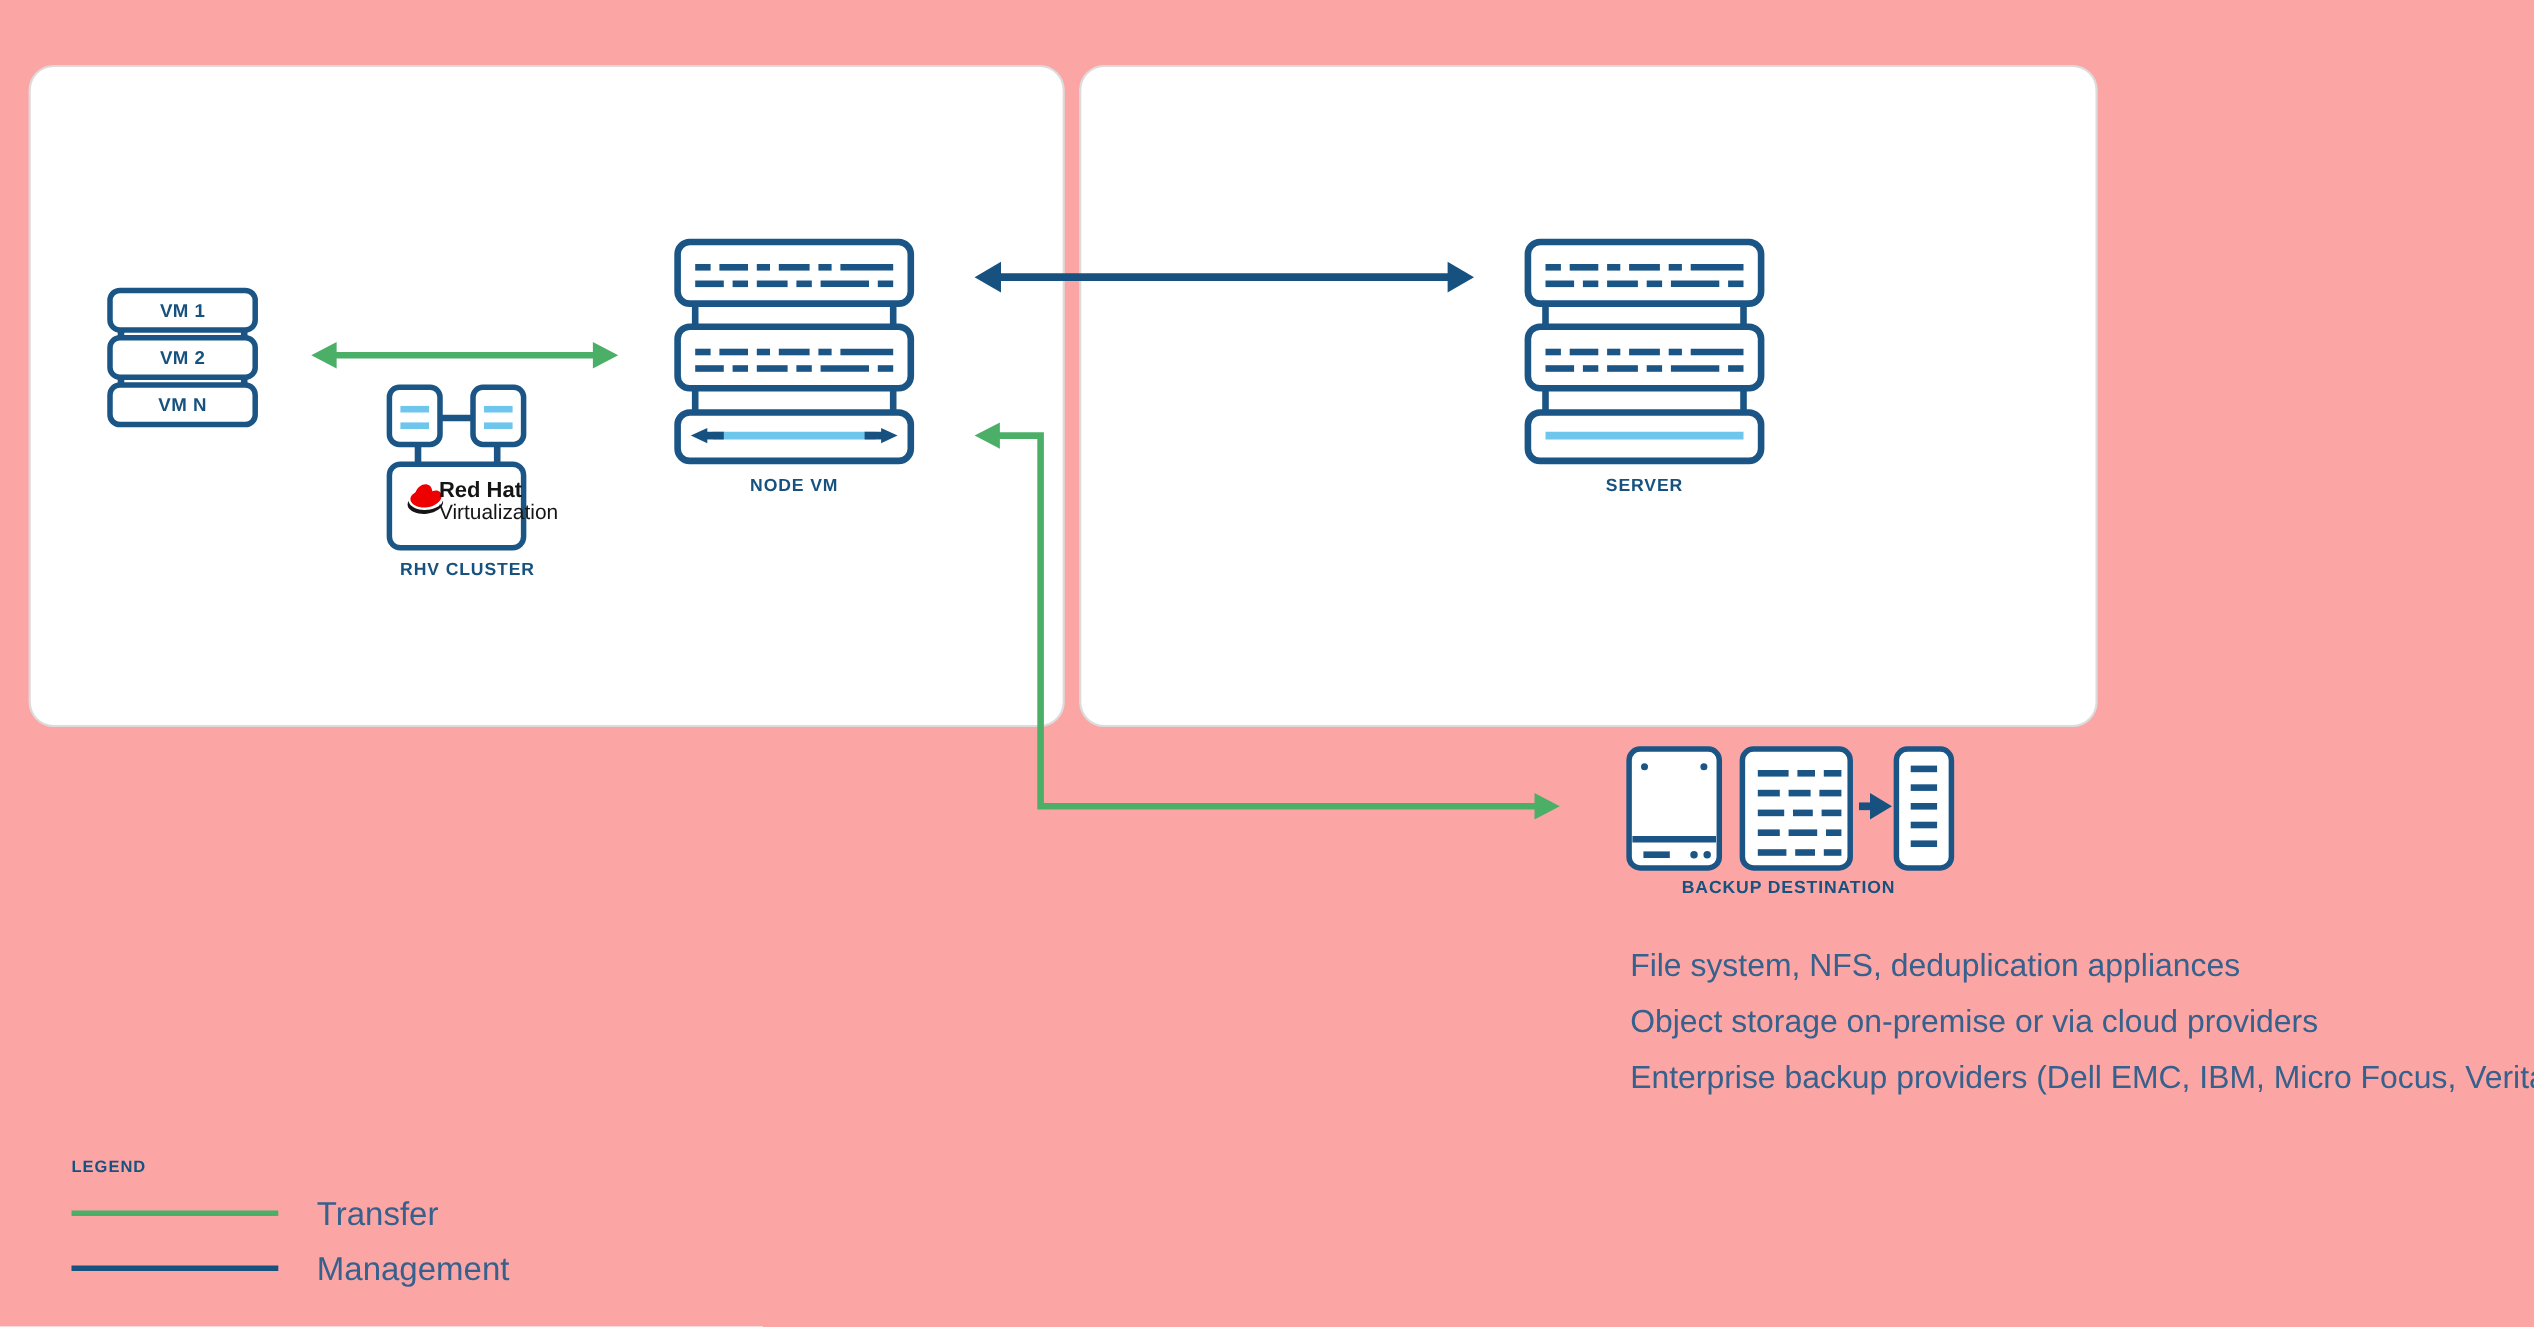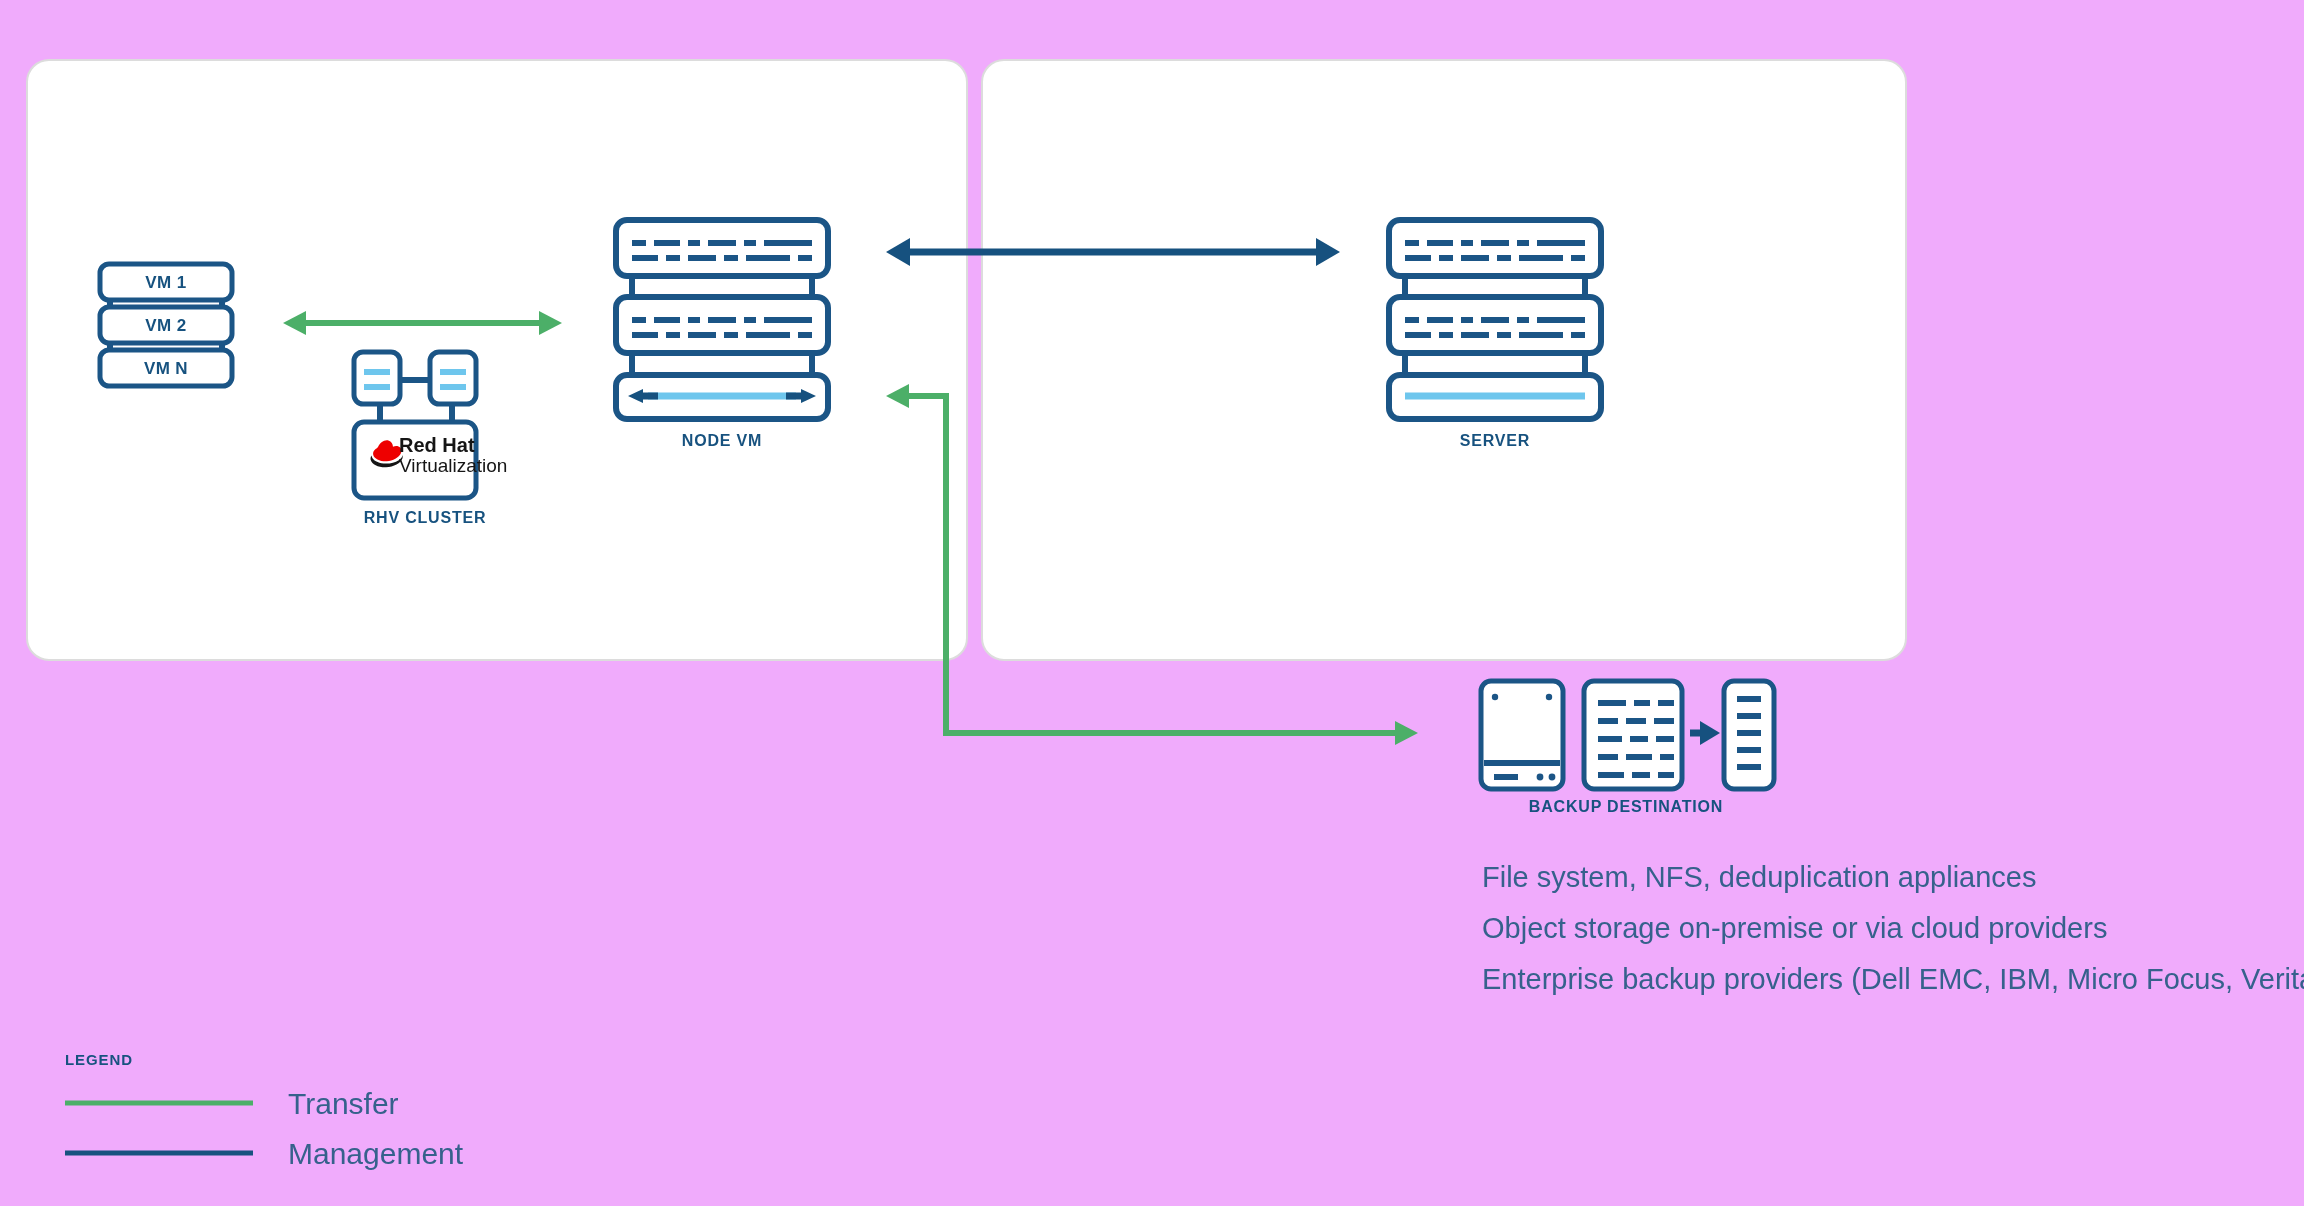--- a/index.html
+++ b/index.html
@@ -10,21 +10,21 @@
   body {
     width: 2304px;
     height: 1206px;
     font-family: "Liberation Sans", sans-serif;
     overflow: hidden;
   }
   #stage {
     position: relative;
     width: 2304px;
     height: 1206px;
-    background: #f0abfc;
+    background: #fca5a5;
   }
   #diagram {
     position: absolute;
     top: 0;
     left: 0;
     width: 2304px;
     height: 1206px;
     display: block;
   }
   .panel-rect {

